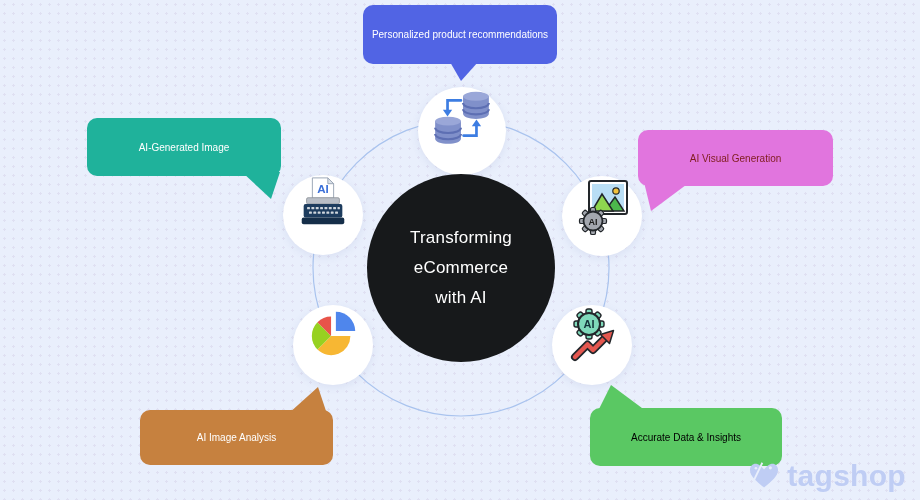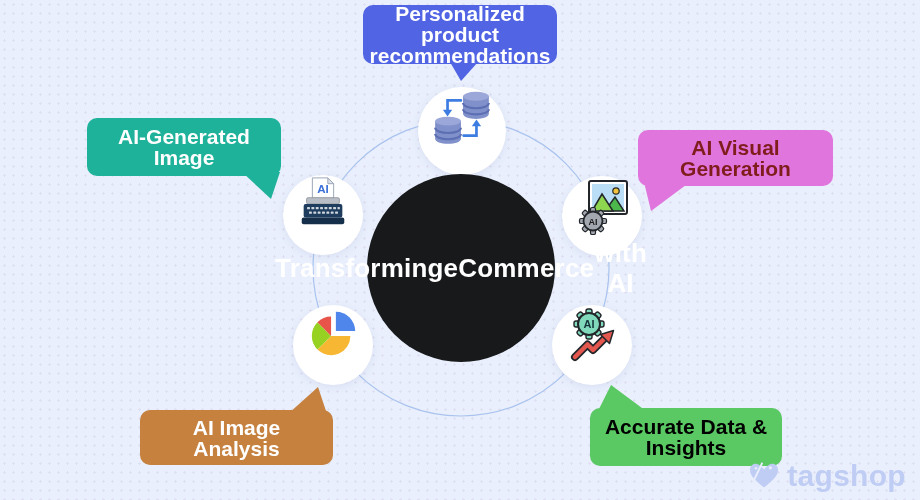--- a/index.html
+++ b/index.html
@@ -11,27 +11,27 @@
     background-size:9px 9px;
   }
   .overlay{position:absolute;left:0;top:0;pointer-events:none;}
   .node{
     position:absolute;background:#fff;border-radius:50%;
     display:flex;justify-content:center;
     box-shadow:0 2px 8px rgba(80,100,160,0.10);
   }
   .center-circle{
     position:absolute;left:367px;top:174px;width:188px;height:188px;border-radius:50%;
-    display:flex;flex-direction:row;align-items:center;justify-content:center;
-    font-size:26px;font-weight:700;line-height:30px;letter-spacing:.2px;text-align:center;
+    display:flex;flex-direction:column;align-items:center;justify-content:center;
+    font-size:17px;font-weight:400;line-height:30px;letter-spacing:.2px;text-align:center;
   }
   .callout{
     position:absolute;border-radius:10px;color:#fff;
     display:flex;align-items:center;justify-content:center;text-align:center;
-    font-size:21px;font-weight:700;line-height:21px;padding:0 8px;box-sizing:border-box;
+    font-size:10px;font-weight:400;line-height:21px;padding:0 8px;box-sizing:border-box;
   }
   .watermark{
     position:absolute;right:14px;bottom:9px;display:flex;align-items:center;gap:6px;
   }
   .watermark .wordmark{font-size:30px;font-weight:700;letter-spacing:.3px;line-height:1;}
   svg text{font-family:"Liberation Sans","DejaVu Sans",sans-serif;}
 </style>
 </head>
 <body>
 

